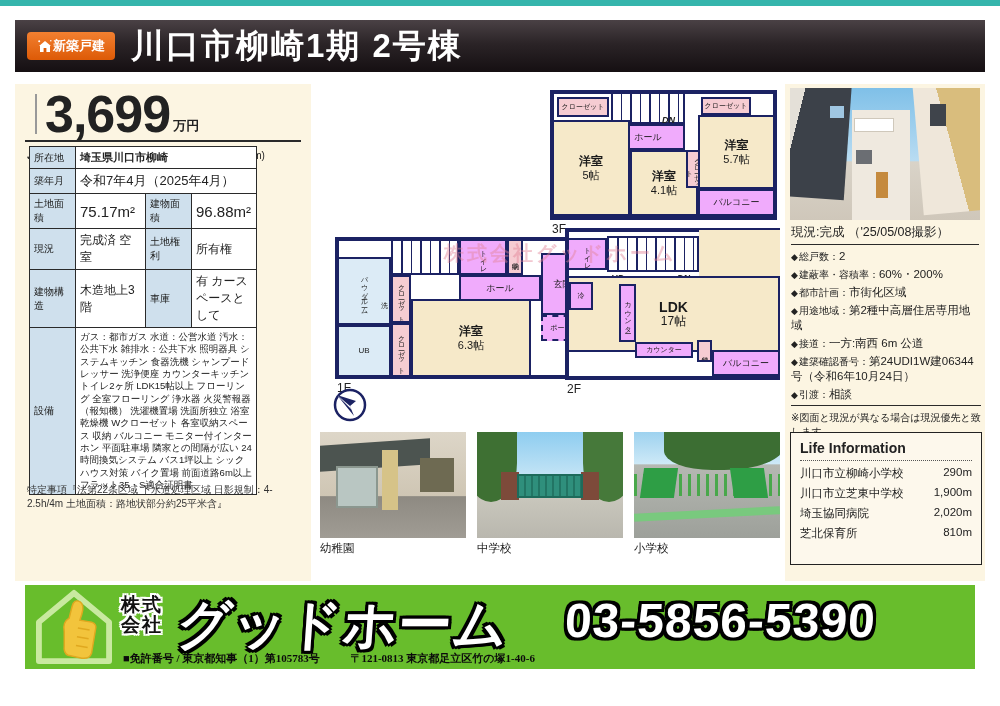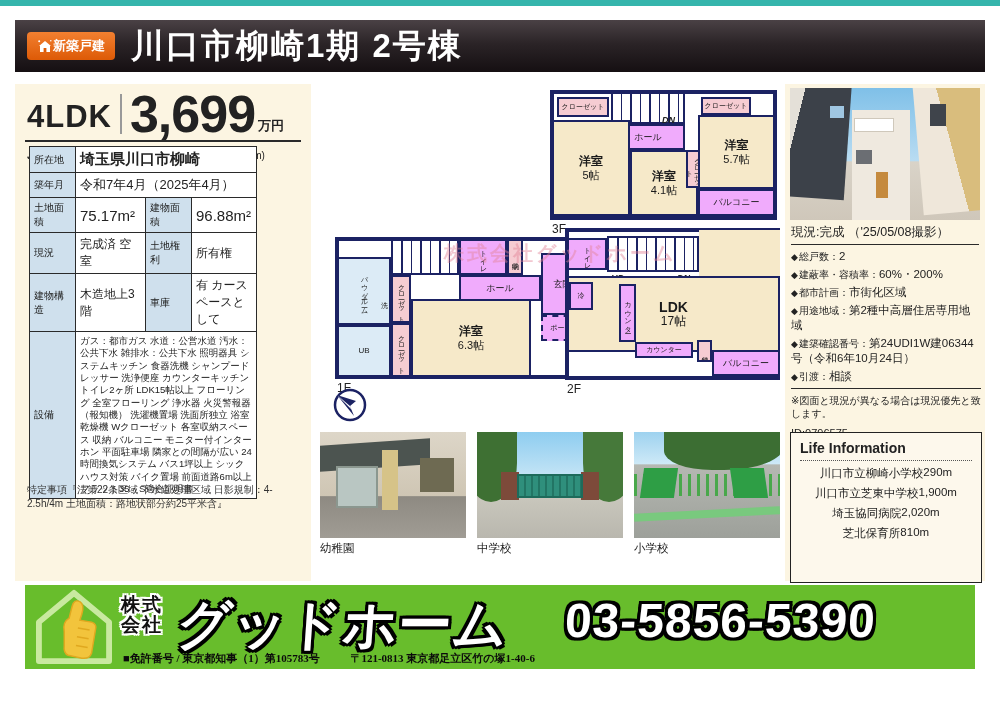--- a/index.html
+++ b/index.html
@@ -31,21 +31,21 @@
   .station-row { margin:4px 12px 0; font-size:13px; display:flex; align-items:baseline; gap:5px; }
   .rail { font-size:10px; font-weight:bold; }
   .station { font-size:13px; font-weight:bold; }
   .distance { font-size:10px; }
 
   
   table.details { position:absolute; left:14px; top:62px; width:228px; border-collapse:collapse;
                   border:1.5px solid #2a2a2a; background:#fff; }
   table.details td { border:1px solid #2a2a2a; padding:3px 4px; vertical-align:middle; }
   td.lbl { background:#cfe0ed; font-size:10px; width:46px; border-right:1px dotted #666; font-weight:normal; }
-  td.val-big { font-size:15px; font-weight:bold; }
+  td.val-big { font-size:11px; font-weight:bold; }
   td.val-med { font-size:13px; }
   td.val-area { font-size:15px; }
   td.val-sm { font-size:12px; }
   td.equip { font-size:9.5px; line-height:1.3; word-break:break-all; vertical-align:top; padding:4px 5px; }
   td.lbl-top { vertical-align:top; padding-top:5px; }
   .special-note { position:absolute; left:12px; top:399px; width:278px; font-size:10px; line-height:1.35; color:#333; }
 
   
   .plan { position:absolute; background:#fff; border:4px solid #1b2263; }
   .room { position:absolute; border:2px solid #1b2263; display:flex; flex-direction:column;
@@ -86,24 +86,24 @@
   .note-item { font-size:11px; line-height:1.3; margin-top:3px; }
   .note-item::before { content:"◆"; font-size:9px; margin-right:1px; }
   .note-label { font-size:10px; }
   .note-label::after { content:"："; }
   .note-value { font-size:11.5px; }
   .note-sep { border-bottom:1.5px solid #2a2a2a; padding-bottom:4px; }
   .disclaimer { font-size:10px; line-height:1.35; margin-top:5px; }
   .prop-id { font-size:11px; margin-top:6px; }
 
   
-  .life-box { position:absolute; left:790px; top:432px; width:192px; height:151px; background:#fdf8ec;
+  .life-box { position:absolute; left:790px; top:432px; width:192px; height:133px; background:#fdf8ec;
               border:1.5px solid #222; padding:7px 9px; }
   .life-title { font-size:14px; font-weight:bold; padding-bottom:4px; border-bottom:1.5px dotted #555; }
-  .life-row { display:flex; justify-content:center; font-size:11.5px; margin-top:5px; }
+  .life-row { display:flex; justify-content:space-between; font-size:11.5px; margin-top:5px; }
   .life-name { }
   .life-dist { }
 
   
   .nb-photo { position:absolute; top:432px; width:146px; height:106px; overflow:hidden; }
   .nb-label { position:absolute; top:541px; font-size:11.5px; color:#222; }
   .np1 { left:320px; background:linear-gradient(#ddd6c8 0%,#cfc6b4 60%,#8e8a82 61%,#a09c94 100%); }
   .np1-canopy { position:absolute; left:0; top:10px; width:110px; height:26px; background:#4c5450; transform:skewY(-4deg); }
   .np1-pillar { position:absolute; left:62px; top:18px; width:16px; height:60px; background:#d6c388; }
   .np1-door { position:absolute; left:16px; top:34px; width:42px; height:42px; background:#b9c6c2; border:2px solid #8b978f; }
@@ -156,21 +156,20 @@
             <circle cx="13.8" cy="1.8" r="0.8" fill="#fff"></circle>
           </svg>
       </span>
       <span>新築戸建</span>
     </div>
     <div class="header-title">川口市柳崎1期 2号棟</div>
   </div>
 
   <div class="left-panel">
     <div class="price-row">
-      <span class="layout-text">4LDK</span>
       <span class="price-div"></span>
       <span class="amount">3,699</span>
       <span class="unit">万円</span>
     </div>
     <div class="station-row">
       <span class="rail">JR武蔵野線</span>
       <span class="station">「東浦和」駅 徒歩15分</span>
       <span class="distance">(1,200m)</span>
     </div>
 
@@ -333,20 +332,21 @@
       <div class="mp-bldg-right"></div>
       <div class="mp-win3"></div>
     </div>
     <div class="photo-caption">現況:完成 （'25/05/08撮影）</div>
 
     <div class="notes">
       <div class="note-item"><span class="note-label">総戸数</span><span class="note-value">2</span></div>
       <div class="note-item"><span class="note-label">建蔽率・容積率</span><span class="note-value">60%・200%</span></div>
       <div class="note-item"><span class="note-label">都市計画</span><span class="note-value">市街化区域</span></div>
       <div class="note-item"><span class="note-label">用途地域</span><span class="note-value">第2種中高層住居専用地域</span></div>
+      <div class="note-item"><span class="note-label">接道</span><span class="note-value">一方:南西 6m 公道</span></div>
       <div class="note-item"><span class="note-label">建築確認番号</span><span class="note-value">第24UDI1W建06344号（令和6年10月24日）</span></div>
       <div class="note-item note-sep"><span class="note-label">引渡</span><span class="note-value">相談</span></div>
       <div class="disclaimer">※図面と現況が異なる場合は現況優先と致します。</div>
       <div class="prop-id">ID:0796575</div>
     </div>
   </div>
 
   <div class="life-box">
     <div class="life-title">Life Information</div>
     <div class="life-row">

